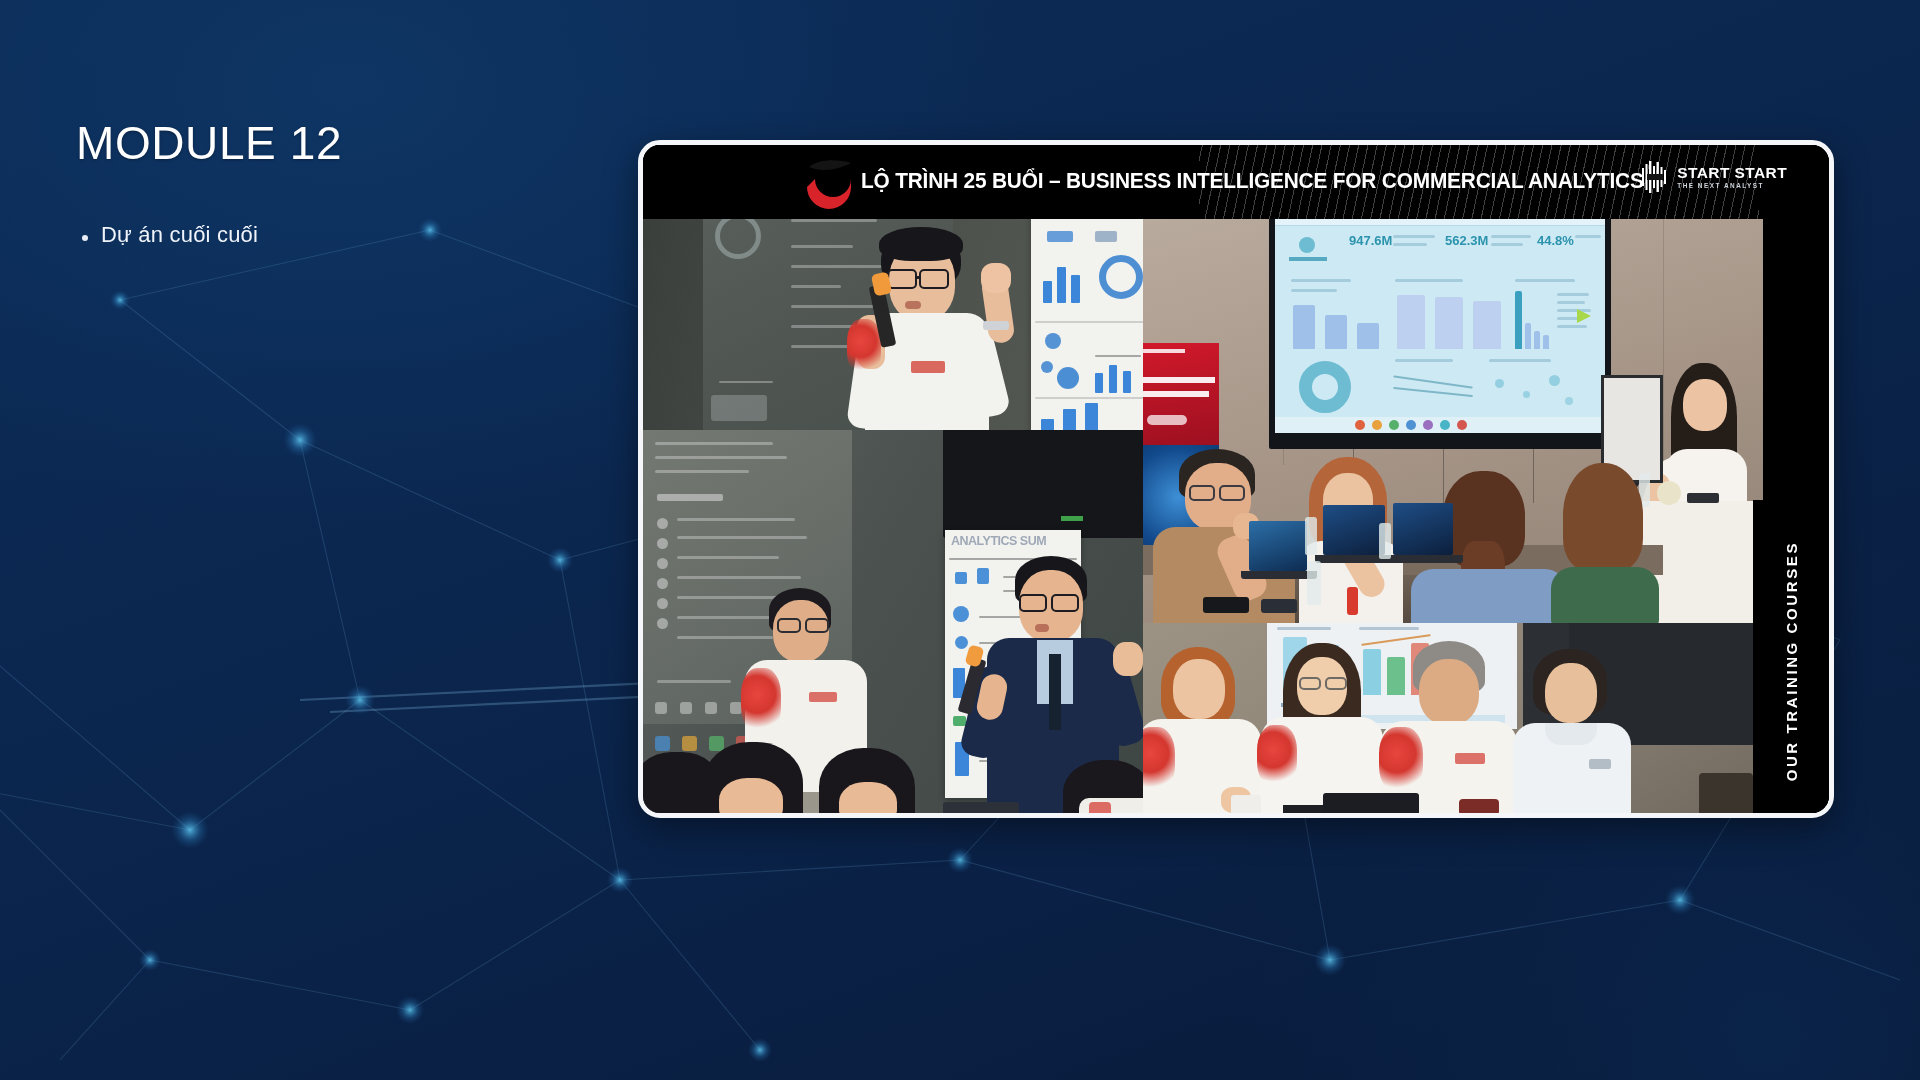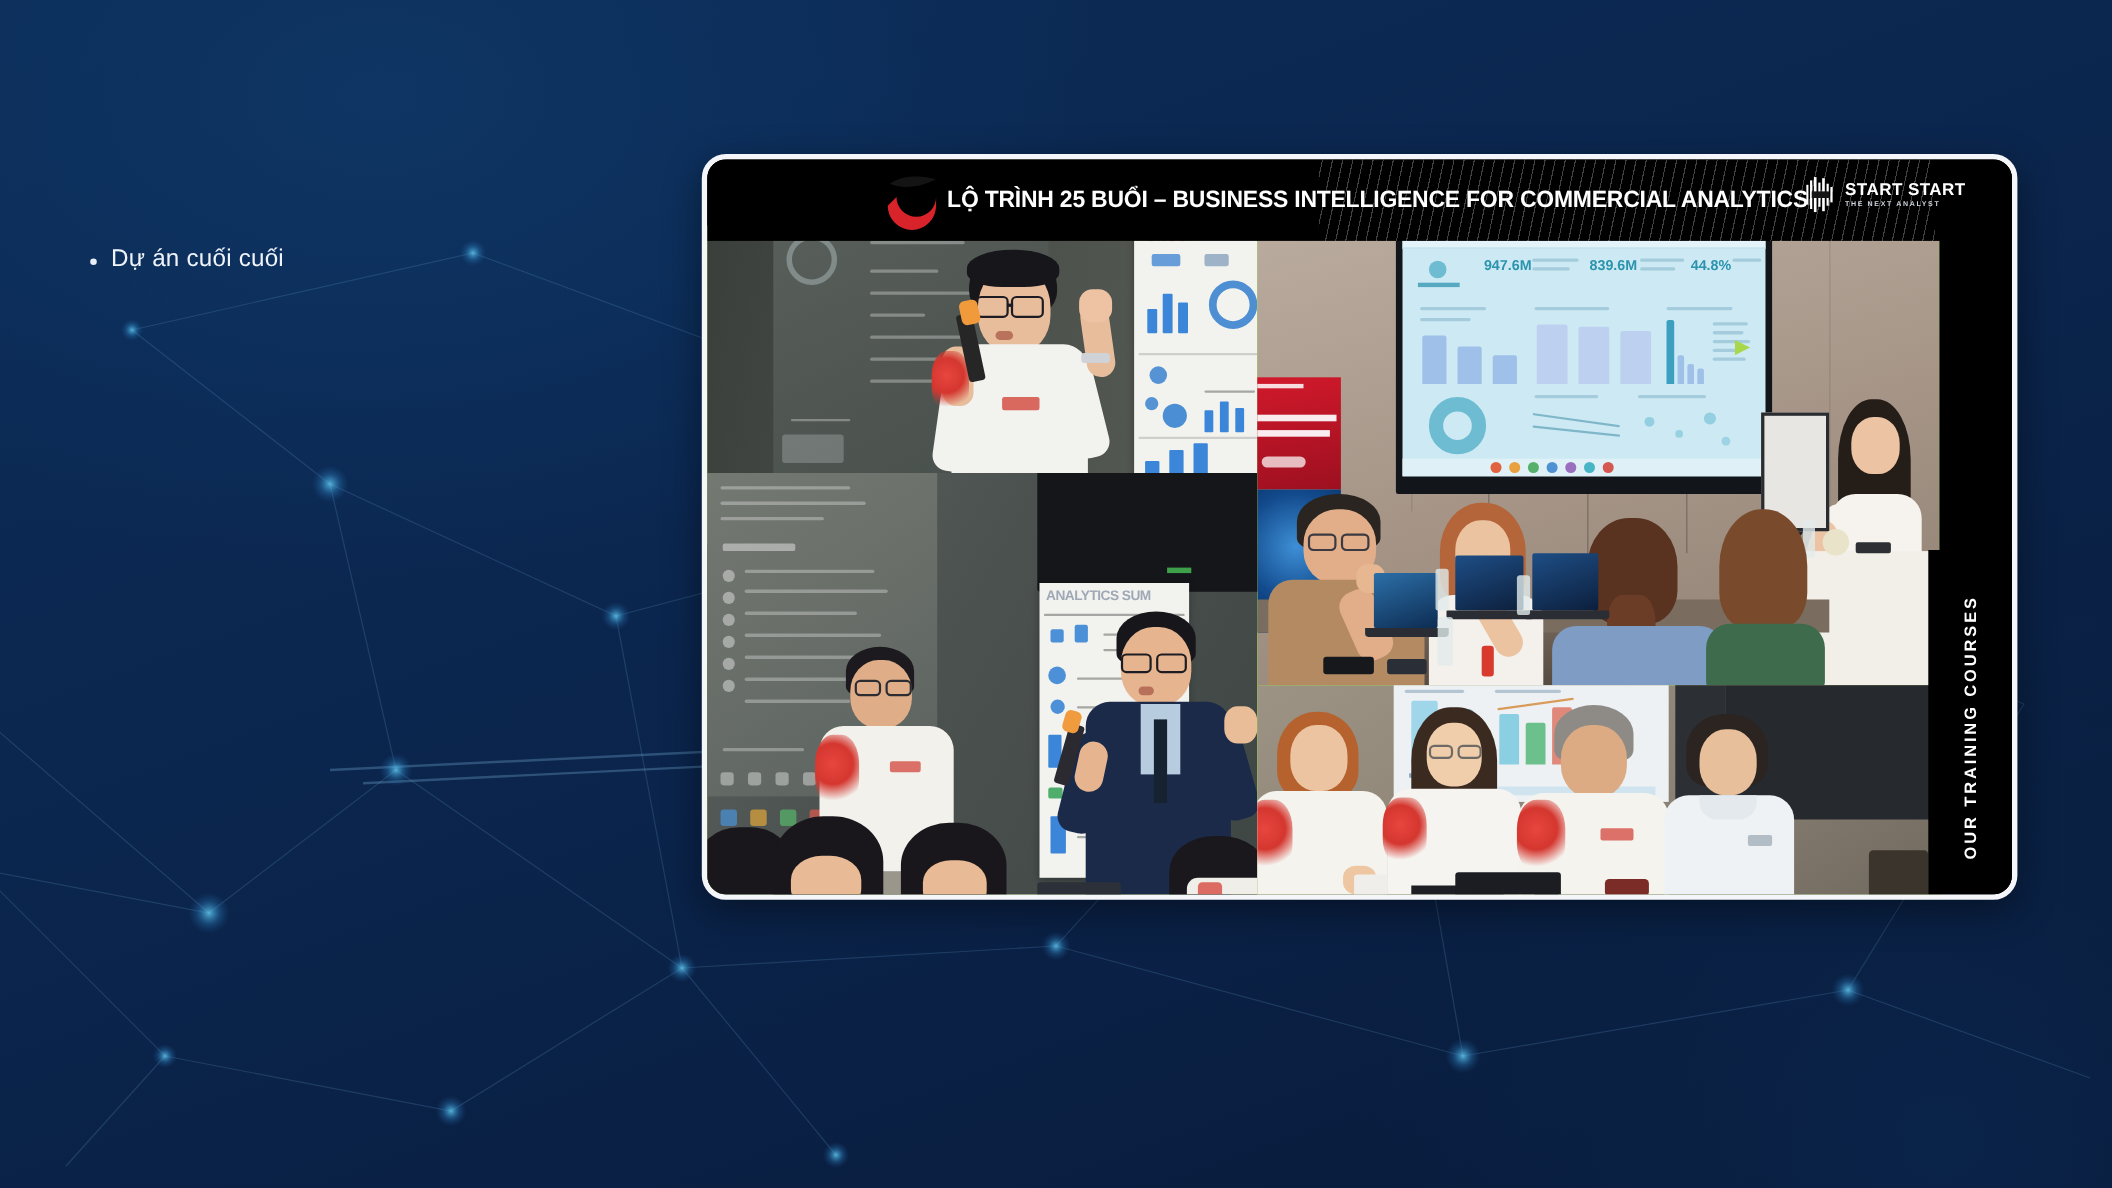--- a/index.html
+++ b/index.html
@@ -83,21 +83,21 @@
   .brand-txt { display:flex; flex-direction:column; line-height:1; }
   .brand-name {
     color:#fff; font-size:15.5px; font-weight:700; letter-spacing:.4px;
   }
   .brand-tag {
     color:#cfd6de; font-size:6.4px; font-weight:600;
     letter-spacing:1.5px; margin-top:2.5px;
   }
 
   
-  .photo { position:absolute; overflow:hidden; background:#bef264; }
+  .photo { position:absolute; overflow:hidden; background:#e5e5e5; }
   .ph-tl { left:0;    top:60px;  width:500px; height:290px; z-index:2; }
   .ph-tr { left:500px;top:60px;  width:620px; height:418px; z-index:2; }
   .ph-bl { left:0;    top:285px; width:500px; height:393px; z-index:3; }
   .ph-br { left:500px;top:478px; width:620px; height:200px; z-index:3; }
   .sidebar-strip {
     position:absolute; right:0; top:355px; width:76px; height:323px;
     background:#000; z-index:5;
   }
   .vert-label {
     position:absolute; right:0; top:355px; width:76px; height:323px;
@@ -209,20 +209,21 @@
       <circle cx="960" cy="860" r="13" fill="url(#nodeGlow)"></circle>
       <circle cx="1680" cy="900" r="15" fill="url(#nodeGlow)"></circle>
       <circle cx="430" cy="230" r="12" fill="url(#nodeGlow)"></circle>
       <circle cx="120" cy="300" r="10" fill="url(#nodeGlow)"></circle>
       <circle cx="410" cy="1010" r="14" fill="url(#nodeGlow)"></circle>
       <circle cx="150" cy="960" r="11" fill="url(#nodeGlow)"></circle>
       <circle cx="760" cy="1050" r="12" fill="url(#nodeGlow)"></circle>
     </g>
   </svg>
 
+  <div class="title">MODULE 12</div>
 
   <div class="bullet-row">
     <div class="bullet-dot"></div>
     <div class="bullet-text">Dự án cuối cuối</div>
   </div>
 
   <div id="collage">
     <div id="collage-inner">
 
       <div class="photo ph-tl">
@@ -320,21 +321,21 @@
             <div style="width:16px;height:4px;background:#8dc6d8;"></div>
             <div style="width:16px;height:4px;background:#8dc6d8;"></div>
             <div style="width:16px;height:4px;background:#8dc6d8;"></div>
             <div style="width:16px;height:4px;background:#8dc6d8;"></div>
           </div>
           <div style="position:absolute;left:24px;top:32px;width:16px;height:16px;border-radius:50%;background:#6dbcd2;"></div>
           <div style="position:absolute;left:14px;top:52px;width:38px;height:4px;background:#57a9c1;"></div>
           <div class="kpi" style="left:74px;top:28px;font-size:13px;">947.6M</div>
           <div class="dtxt" style="left:118px;top:30px;width:42px;"></div>
           <div class="dtxt" style="left:118px;top:38px;width:34px;"></div>
-          <div class="kpi" style="left:170px;top:28px;font-size:13px;">839.6M</div>
+          <div class="kpi" style="left:170px;top:28px;font-size:13px;">562.3M</div>
           <div class="dtxt" style="left:216px;top:30px;width:40px;"></div>
           <div class="dtxt" style="left:216px;top:38px;width:32px;"></div>
           <div class="kpi" style="left:262px;top:28px;font-size:13px;">44.8%</div>
           <div class="dtxt" style="left:300px;top:30px;width:26px;"></div>
 
           <div class="dtxt" style="left:16px;top:74px;width:60px;"></div>
           <div class="dtxt" style="left:16px;top:84px;width:46px;"></div>
           <div class="dbar" style="left:18px;top:100px;width:22px;height:44px;"></div>
           <div class="dbar" style="left:50px;top:110px;width:22px;height:34px;"></div>
           <div class="dbar" style="left:82px;top:118px;width:22px;height:26px;"></div>

